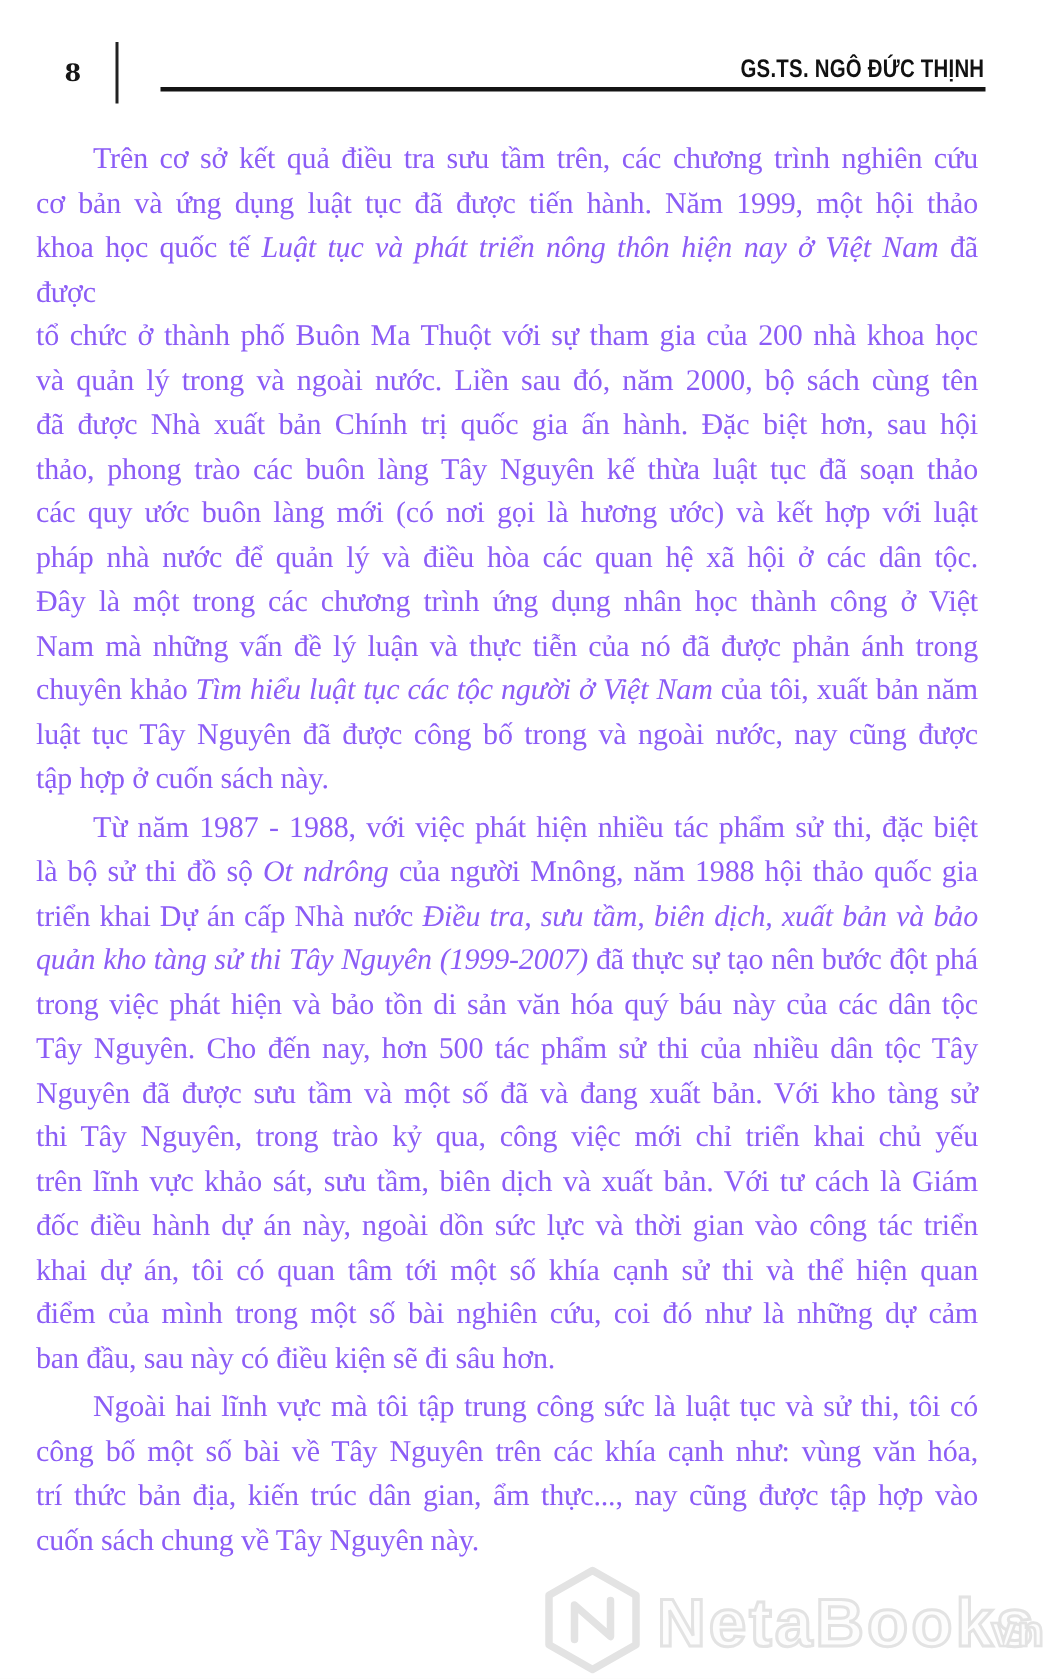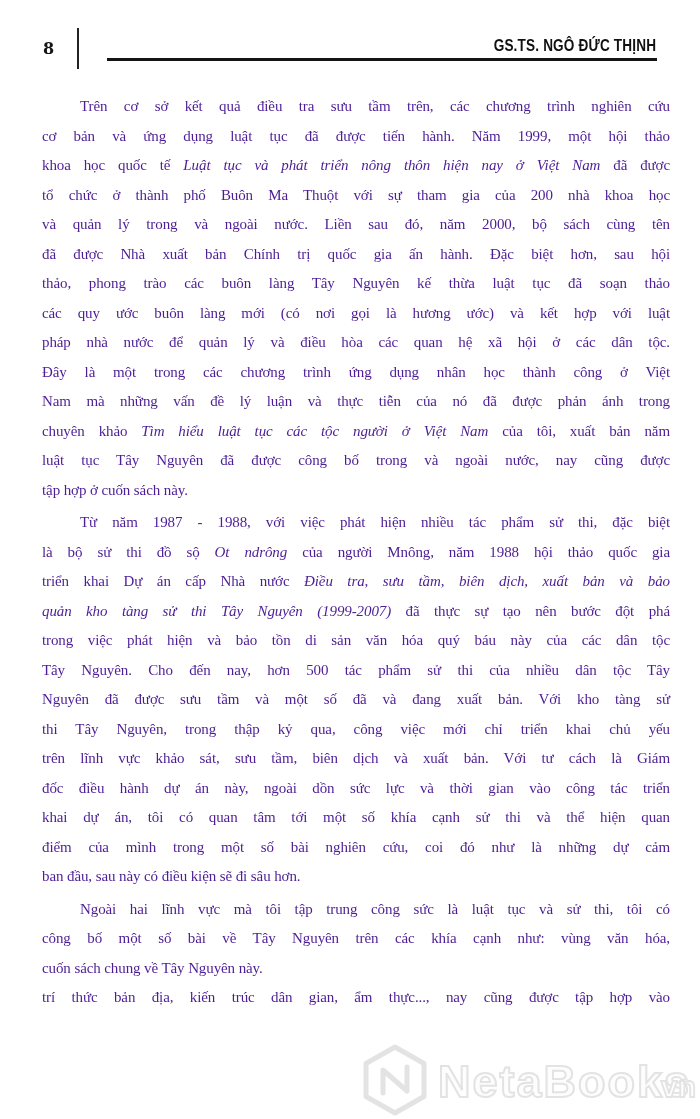--- a/index.html
+++ b/index.html
@@ -26,23 +26,23 @@
     font-weight: 700; font-size: 17px; color: #111;
     white-space: nowrap; letter-spacing: 0.2px;
     transform: scaleX(0.80); transform-origin: 100% 50%;
   }
   .header-rule {
     position: absolute; left: 107px; right: 43px; top: 58px;
     height: 3px; background: #141414;
   }
   
   .text-block {
-    position: absolute; left: 42px; top: 92px; width: 628px;
-    font-size: 15px; line-height: 29.5px; letter-spacing: -0.1px;
-    color: #4c1d95;
+    position: absolute; left: 24px; top: 92px; width: 628px;
+    font-size: 20px; line-height: 29.5px; letter-spacing: -0.1px;
+    color: #8b5cf6;
   }
   .para { margin: 0 0 3px 0; }
   .line { text-align: justify; text-align-last: justify; }
   .line.first { text-indent: 38px; }
   .line.plast { text-align-last: left; }
   .line i { }
   
   .watermark {
     position: absolute; left: 358px; top: 1040px;
     width: 338px; height: 76px; pointer-events: none;
@@ -76,32 +76,32 @@
         <div class="line plast"><span>tập hợp ở cuốn sách này.</span></div>
       </div>
       <div class="para">
         <div class="line first"><span>Từ năm 1987 - 1988, với việc phát hiện nhiều tác phẩm sử thi, đặc biệt</span></div>
         <div class="line"><span>là bộ sử thi đồ sộ </span><i>Ot ndrông</i><span> của người Mnông, năm 1988 hội thảo quốc gia</span></div>
         <div class="line"><span>triển khai Dự án cấp Nhà nước </span><i>Điều tra, sưu tầm, biên dịch, xuất bản và bảo</i></div>
         <div class="line"><i>quản kho tàng sử thi Tây Nguyên (1999-2007)</i><span> đã thực sự tạo nên bước đột phá</span></div>
         <div class="line"><span>trong việc phát hiện và bảo tồn di sản văn hóa quý báu này của các dân tộc</span></div>
         <div class="line"><span>Tây Nguyên. Cho đến nay, hơn 500 tác phẩm sử thi của nhiều dân tộc Tây</span></div>
         <div class="line"><span>Nguyên đã được sưu tầm và một số đã và đang xuất bản. Với kho tàng sử</span></div>
-        <div class="line"><span>thi Tây Nguyên, trong thập kỷ qua, công việc mới chỉ triển khai chủ yếu</span></div>
+        <div class="line"><span>thi Tây Nguyên, trong trào kỷ qua, công việc mới chỉ triển khai chủ yếu</span></div>
         <div class="line"><span>trên lĩnh vực khảo sát, sưu tầm, biên dịch và xuất bản. Với tư cách là Giám</span></div>
         <div class="line"><span>đốc điều hành dự án này, ngoài dồn sức lực và thời gian vào công tác triển</span></div>
         <div class="line"><span>khai dự án, tôi có quan tâm tới một số khía cạnh sử thi và thể hiện quan</span></div>
         <div class="line"><span>điểm của mình trong một số bài nghiên cứu, coi đó như là những dự cảm</span></div>
         <div class="line plast"><span>ban đầu, sau này có điều kiện sẽ đi sâu hơn.</span></div>
       </div>
       <div class="para">
         <div class="line first"><span>Ngoài hai lĩnh vực mà tôi tập trung công sức là luật tục và sử thi, tôi có</span></div>
         <div class="line"><span>công bố một số bài về Tây Nguyên trên các khía cạnh như: vùng văn hóa,</span></div>
+        <div class="line"><span>trí thức bản địa, kiến trúc dân gian, ẩm thực..., nay cũng được tập hợp vào</span></div>
         <div class="line plast"><span>cuốn sách chung về Tây Nguyên này.</span></div>
-        <div class="line"><span>trí thức bản địa, kiến trúc dân gian, ẩm thực..., nay cũng được tập hợp vào</span></div>
       </div>
     </div>
 
   <svg class="watermark" viewBox="0 0 338 76" xmlns="http://www.w3.org/2000/svg">
     <g fill="none" stroke="#e3e3e3" stroke-width="5" stroke-linejoin="round" stroke-linecap="round">
       <path d="M37 7 L66 23.5 L66 56.5 L37 73 L8 56.5 L8 23.5 Z"></path>
       <path d="M25 53 L25 30 L49 51 L49 27"></path>
     </g>
     <text x="80" y="57" font-family="Liberation Sans, sans-serif" font-size="45" font-weight="700" letter-spacing="2" fill="#fdfdfd" stroke="#e3e3e3" stroke-width="2">NetaBooks</text>
     <text x="303" y="57" font-family="Liberation Sans, sans-serif" font-size="29" font-weight="700" letter-spacing="1" fill="#fdfdfd" stroke="#e3e3e3" stroke-width="1.8">vn</text>

